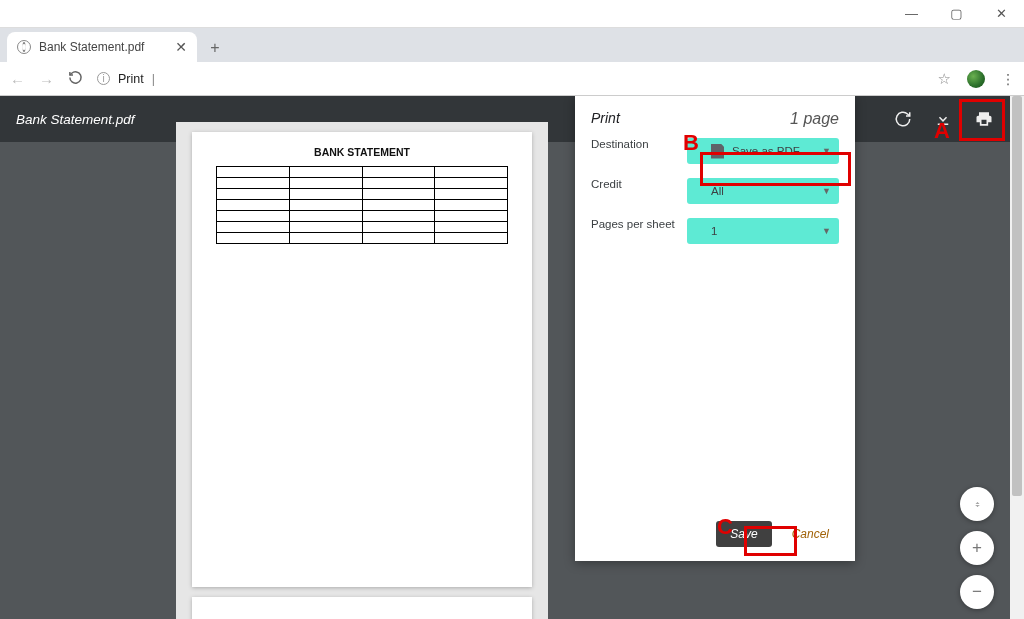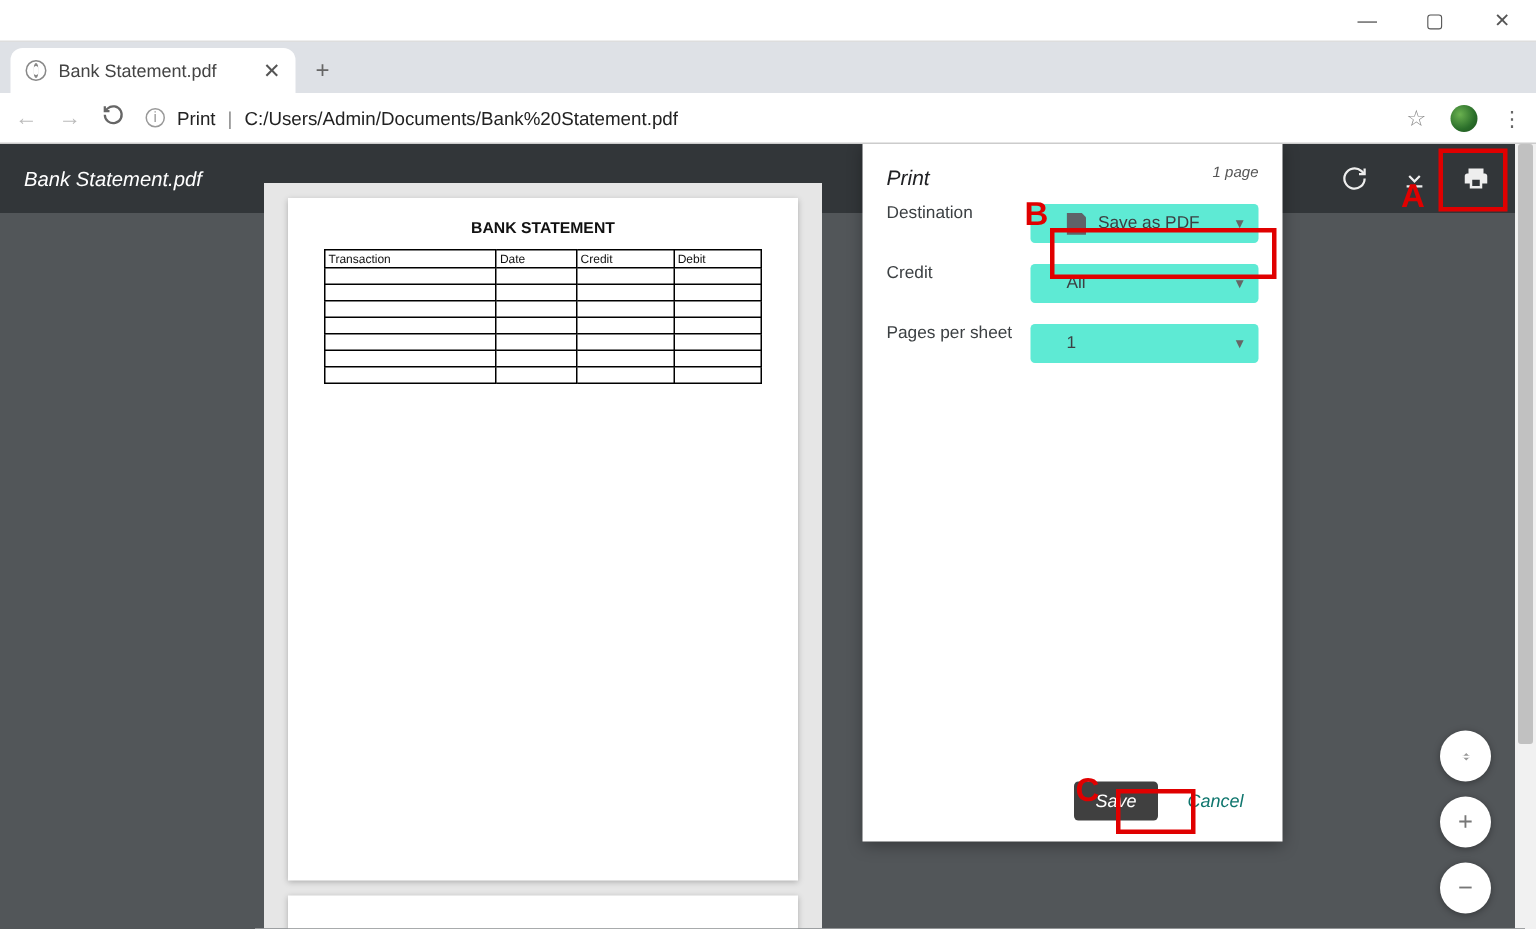--- a/index.html
+++ b/index.html
@@ -200,21 +200,21 @@
       display: flex;
       flex-direction: column;
     }
     .pp-head {
       display: flex;
       align-items: flex-start;
       padding: 14px 16px 10px;
       font-style: italic;
     }
     .pp-head .h { font-size: 14px; font-weight: 500; color: #202124; }
-    .pp-head .cnt { margin-left: auto; font-size: 10px; color: #555; }
+    .pp-head .cnt { margin-left: auto; font-size: 16px; color: #555; }
 
     .pp-body { padding: 0 16px; flex: 1; }
     .pp-row {
       display: flex;
       align-items: flex-start;
       height: 40px;
     }
     .pp-label { width: 96px; font-size: 11.5px; color: #3c4043; font-weight: 500; }
     .pp-select {
       flex: 1;
@@ -258,21 +258,21 @@
       color: #fff;
       border: none;
       padding: 6px 14px;
       font-size: 12px;
       border-radius: 3px;
       font-style: italic;
     }
     .btn-cancel {
       background: none;
       border: none;
-      color: #0f766e;
+      color: #a16207;
       font-size: 12px;
       padding: 6px 10px;
       font-style: italic;
     }
 
     
     .fab-col {
       position: absolute;
       right: 30px;
       bottom: 10px;
@@ -352,21 +352,20 @@
   <span class="navicon">
     <svg width="15" height="15" viewBox="0 0 24 24" fill="none" stroke="#666" stroke-width="2.4">
         <path d="M3 12a9 9 0 1 0 3-6.7L3 8"></path>
         <path d="M3 3v5h5"></path>
       </svg>
   </span>
   <div class="url">
     <span class="urlinfo">i</span>
     <span>Print</span>
     <span style="color:#888">|</span>
-    <span>C:/Users/Admin/Documents/Bank%20Statement.pdf</span>
   </div>
   <div class="addrend">
     <span class="star">☆</span>
     <span class="avatar"></span>
     <span class="dots">⋮</span>
   </div>
 </div>
 
 <div class="viewer">
 
@@ -390,26 +389,20 @@
           </svg>
       </span>
     </div>
   </div>
 
   <div class="preview">
     <div class="page">
       <div class="ps-title">BANK STATEMENT</div>
       <table class="ps-table">
         <tbody>
-            <tr>
-          <th>Transaction</th>
-          <th>Date</th>
-          <th>Credit</th>
-          <th>Debit</th>
-        </tr>
         <tr>
               <td></td>
               <td></td>
               <td></td>
               <td></td>
             </tr>
         <tr>
               <td></td>
               <td></td>
               <td></td>

